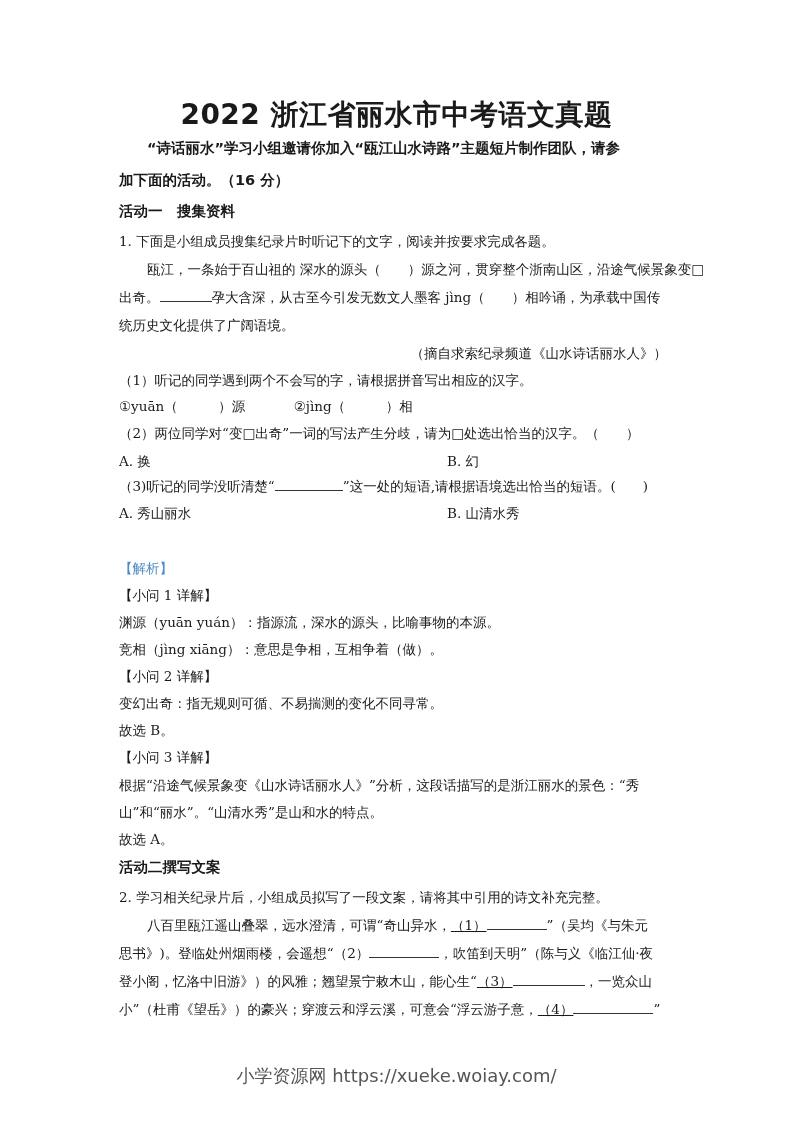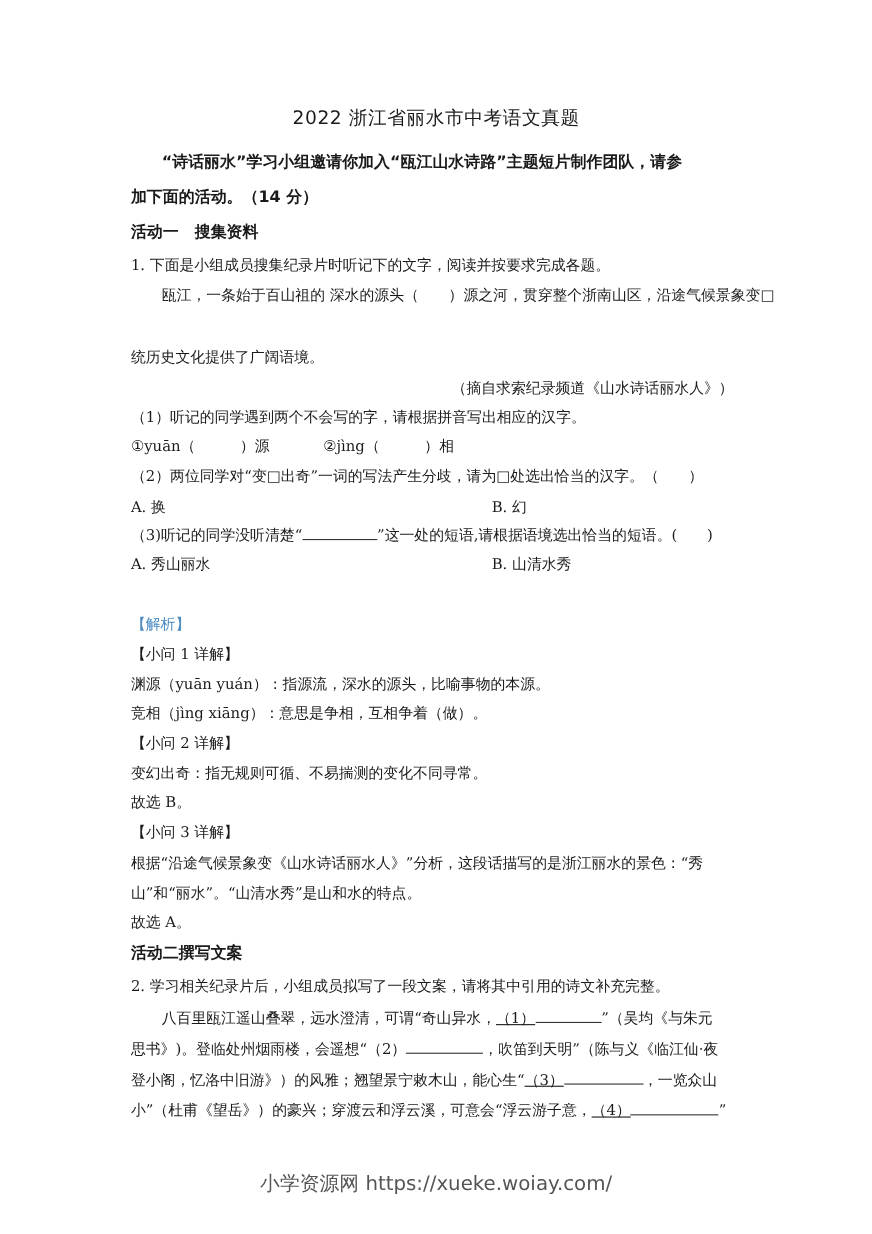--- a/index.html
+++ b/index.html
@@ -1,43 +1,46 @@
 <!DOCTYPE html>
 <html><head>
 <meta charset="utf-8">
 <style>
   html, body { margin:0; padding:0; background:#ffffff; }
   body { width:793px; height:1122px; position:relative; overflow:hidden;
          font-family:"DejaVu Serif","Liberation Serif",serif; color:#1a1a1a; }
   .page { position:absolute; left:0; top:0; width:793px; height:1122px; }
   .title { position:absolute; left:0; width:793px; top:96px; text-align:center;
-           font-size:17px; font-weight:normal; font-family:"DejaVu Sans","Liberation Sans",sans-serif; letter-spacing:0.5px; }
+           font-size:28px; font-weight:bold; font-family:"DejaVu Sans","Liberation Sans",sans-serif; letter-spacing:0.5px; }
   .line { position:absolute; left:119px; width:560px; white-space:nowrap; font-size:13.5px; line-height:20px; }
   .bold { font-weight:bold; font-family:"DejaVu Sans","Liberation Sans",sans-serif; font-size:14.5px; }
   .indent { padding-left:28px; }
   .right { text-align:right; width:548px; }
   .blank { display:inline-block; border-bottom:1px solid #333; height:14px; vertical-align:baseline; }
   .ul { text-decoration:underline; }
   .tag { color:#4a8bc2; }
   .col2 { position:absolute; left:328px; }
   .footer { position:absolute; left:0; width:793px; top:1064px; text-align:center;
             font-family:"DejaVu Sans","Liberation Sans",sans-serif; font-size:18px; color:#555; }
 </style>
 </head>
 <body>
 
 <div class="page">
   <div class="title">2022 浙江省丽水市中考语文真题</div>
 
   <div class="line bold" style="top:138px;margin-left:28px;">“诗话丽水”学习小组邀请你加入“瓯江山水诗路”主题短片制作团队，请参</div>
-  <div class="line bold" style="top:170px;">加下面的活动。（14 分）</div>
+  <div class="line bold" style="top:170px;">加下面的活动。（16 分）</div>
   <div class="line bold" style="top:201px;">活动一　搜集资料</div>
 
   <div class="line" style="top:231px;">1. 下面是小组成员搜集纪录片时听记下的文字，阅读并按要求完成各题。</div>
   <div class="line indent" style="top:259px;">瓯江，一条始于百山祖的 深水的源头（　　）源之河，贯穿整个浙南山区，沿途气候景象变□</div>
+  <div class="line" style="top:287px;">
+    <span>出奇。</span><span class="blank" style="width:52px;"></span><span>孕大含深，从古至今引发无数文人墨客 jìng（　　）相吟诵，为承载中国传</span>
+  </div>
   <div class="line right" style="top:343px;">（摘自求索纪录频道《山水诗话丽水人》）</div>
   <div class="line" style="top:315px;">统历史文化提供了广阔语境。</div>
 
   <div class="line" style="top:370px;">（1）听记的同学遇到两个不会写的字，请根据拼音写出相应的汉字。</div>
   <div class="line" style="top:396px;">
     <span>①yuān（　　　）源</span>
     <span style="display:inline-block;width:40px;"></span>
     <span>②jìng（　　　）相</span>
   </div>
   <div class="line" style="top:423px;">（2）两位同学对“变□出奇”一词的写法产生分歧，请为□处选出恰当的汉字。（　　）</div>

